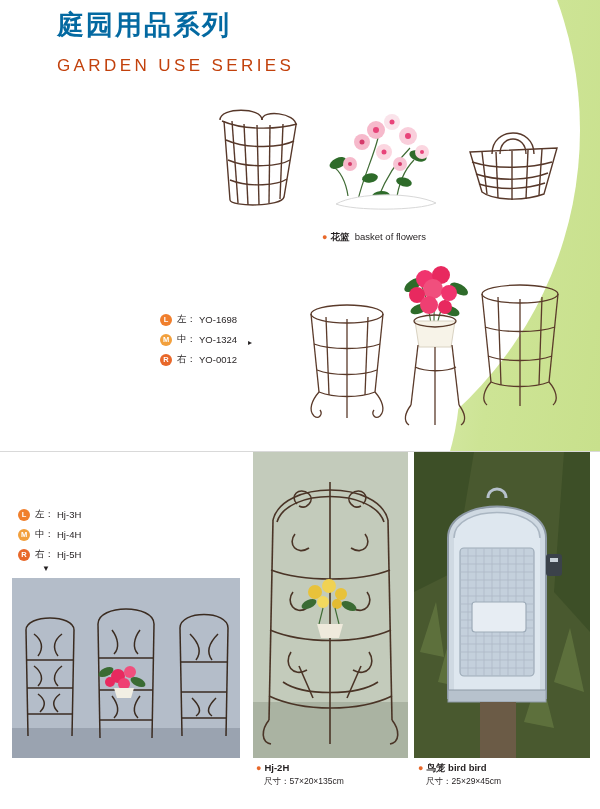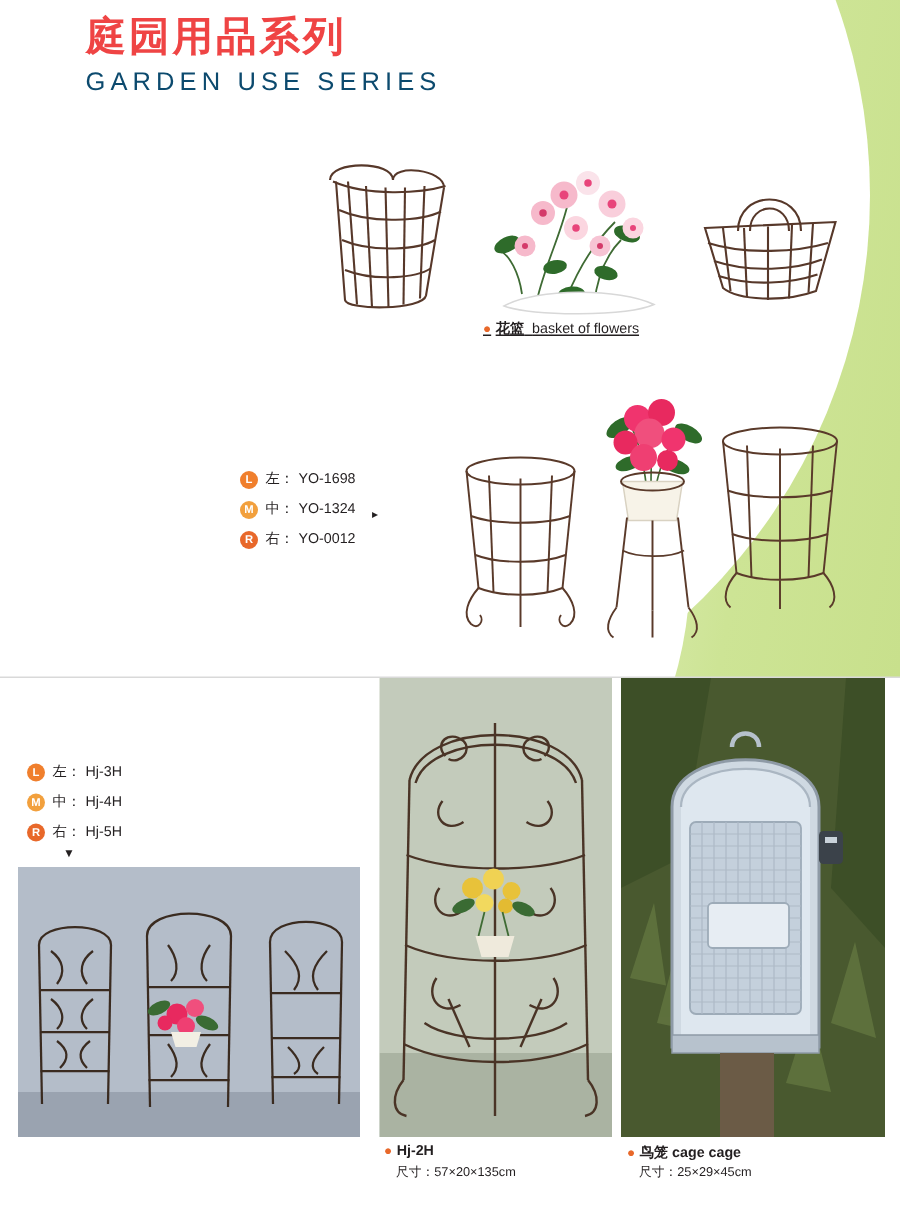--- a/index.html
+++ b/index.html
@@ -27,27 +27,27 @@
     background:#ffffff;
   }
   .bottom-white{
     position:absolute;left:0;top:452px;width:600px;height:357px;background:#ffffff;
   }
 
   
   .header{position:absolute;left:57px;top:8px;}
   .header .cn{
     font-family:"DejaVu Sans", sans-serif;
-    font-size:27px;font-weight:bold;letter-spacing:2px;color:#ef4444;
+    font-size:27px;font-weight:bold;letter-spacing:2px;color:#0369a1;
     line-height:34px;
   }
   .header .en{
     font-family:"Liberation Sans", sans-serif;
-    font-size:17px;letter-spacing:3.4px;color:#0c4a6e;
-    margin-top:3px;
+    font-size:17px;letter-spacing:3.4px;color:#c2410c;
+    margin-top:14px;
   }
 
   
   .cap{position:absolute;font-size:9.5px;color:#231f20;white-space:nowrap;}
   .cap .bullet{color:#e8682a;font-size:9px;margin-right:3px;}
   .cap b{font-weight:bold;}
   .dim{font-size:8.5px;color:#231f20;white-space:nowrap;position:absolute;}
 
   
   .codelist{position:absolute;}
@@ -169,21 +169,21 @@
     <path d="M14 62 C38 70, 68 68, 86 61"></path>
     <path d="M17 72 C40 79, 65 77, 83 71"></path>
     <path d="M20 40 L25 82"></path>
     <path d="M34 40 L36 86"></path>
     <path d="M50 39 L50 88"></path>
     <path d="M66 38 L64 87"></path>
     <path d="M80 37 L77 83"></path>
   </g>
 </svg>
 
-<div class="cap" style="left:322px;top:213px;text-decoration:underline;">
+<div class="cap" style="left:322px;top:231px;">
   <span class="bullet">●</span><b>花篮</b>&nbsp;&nbsp;<span>basket of flowers</span>
 </div>
 
 <div class="codelist" style="left:160px;top:313px;">
   <div class="row">
     <span class="badge">L</span>
     <span class="lbl">左：</span>
     <span>YO-1698</span>
   </div>
   <div class="row">
@@ -438,17 +438,17 @@
 </div>
 
 <div class="cap" style="left:256px;top:762px;">
   <span class="bullet">●</span><b>Hj-2H</b>
 </div>
 <div class="dim" style="left:264px;top:776px;">
   <span>尺寸：</span><span>57×20×135cm</span>
 </div>
 
 <div class="cap" style="left:418px;top:762px;">
-  <span class="bullet">●</span><b>鸟笼</b>&nbsp;<b>cage cage</b>
+  <span class="bullet">●</span><b>鸟笼</b>&nbsp;<b>bird bird</b>
 </div>
 <div class="dim" style="left:426px;top:776px;">
   <span>尺寸：</span><span>25×29×45cm</span>
 </div>
 
 </body></html>

